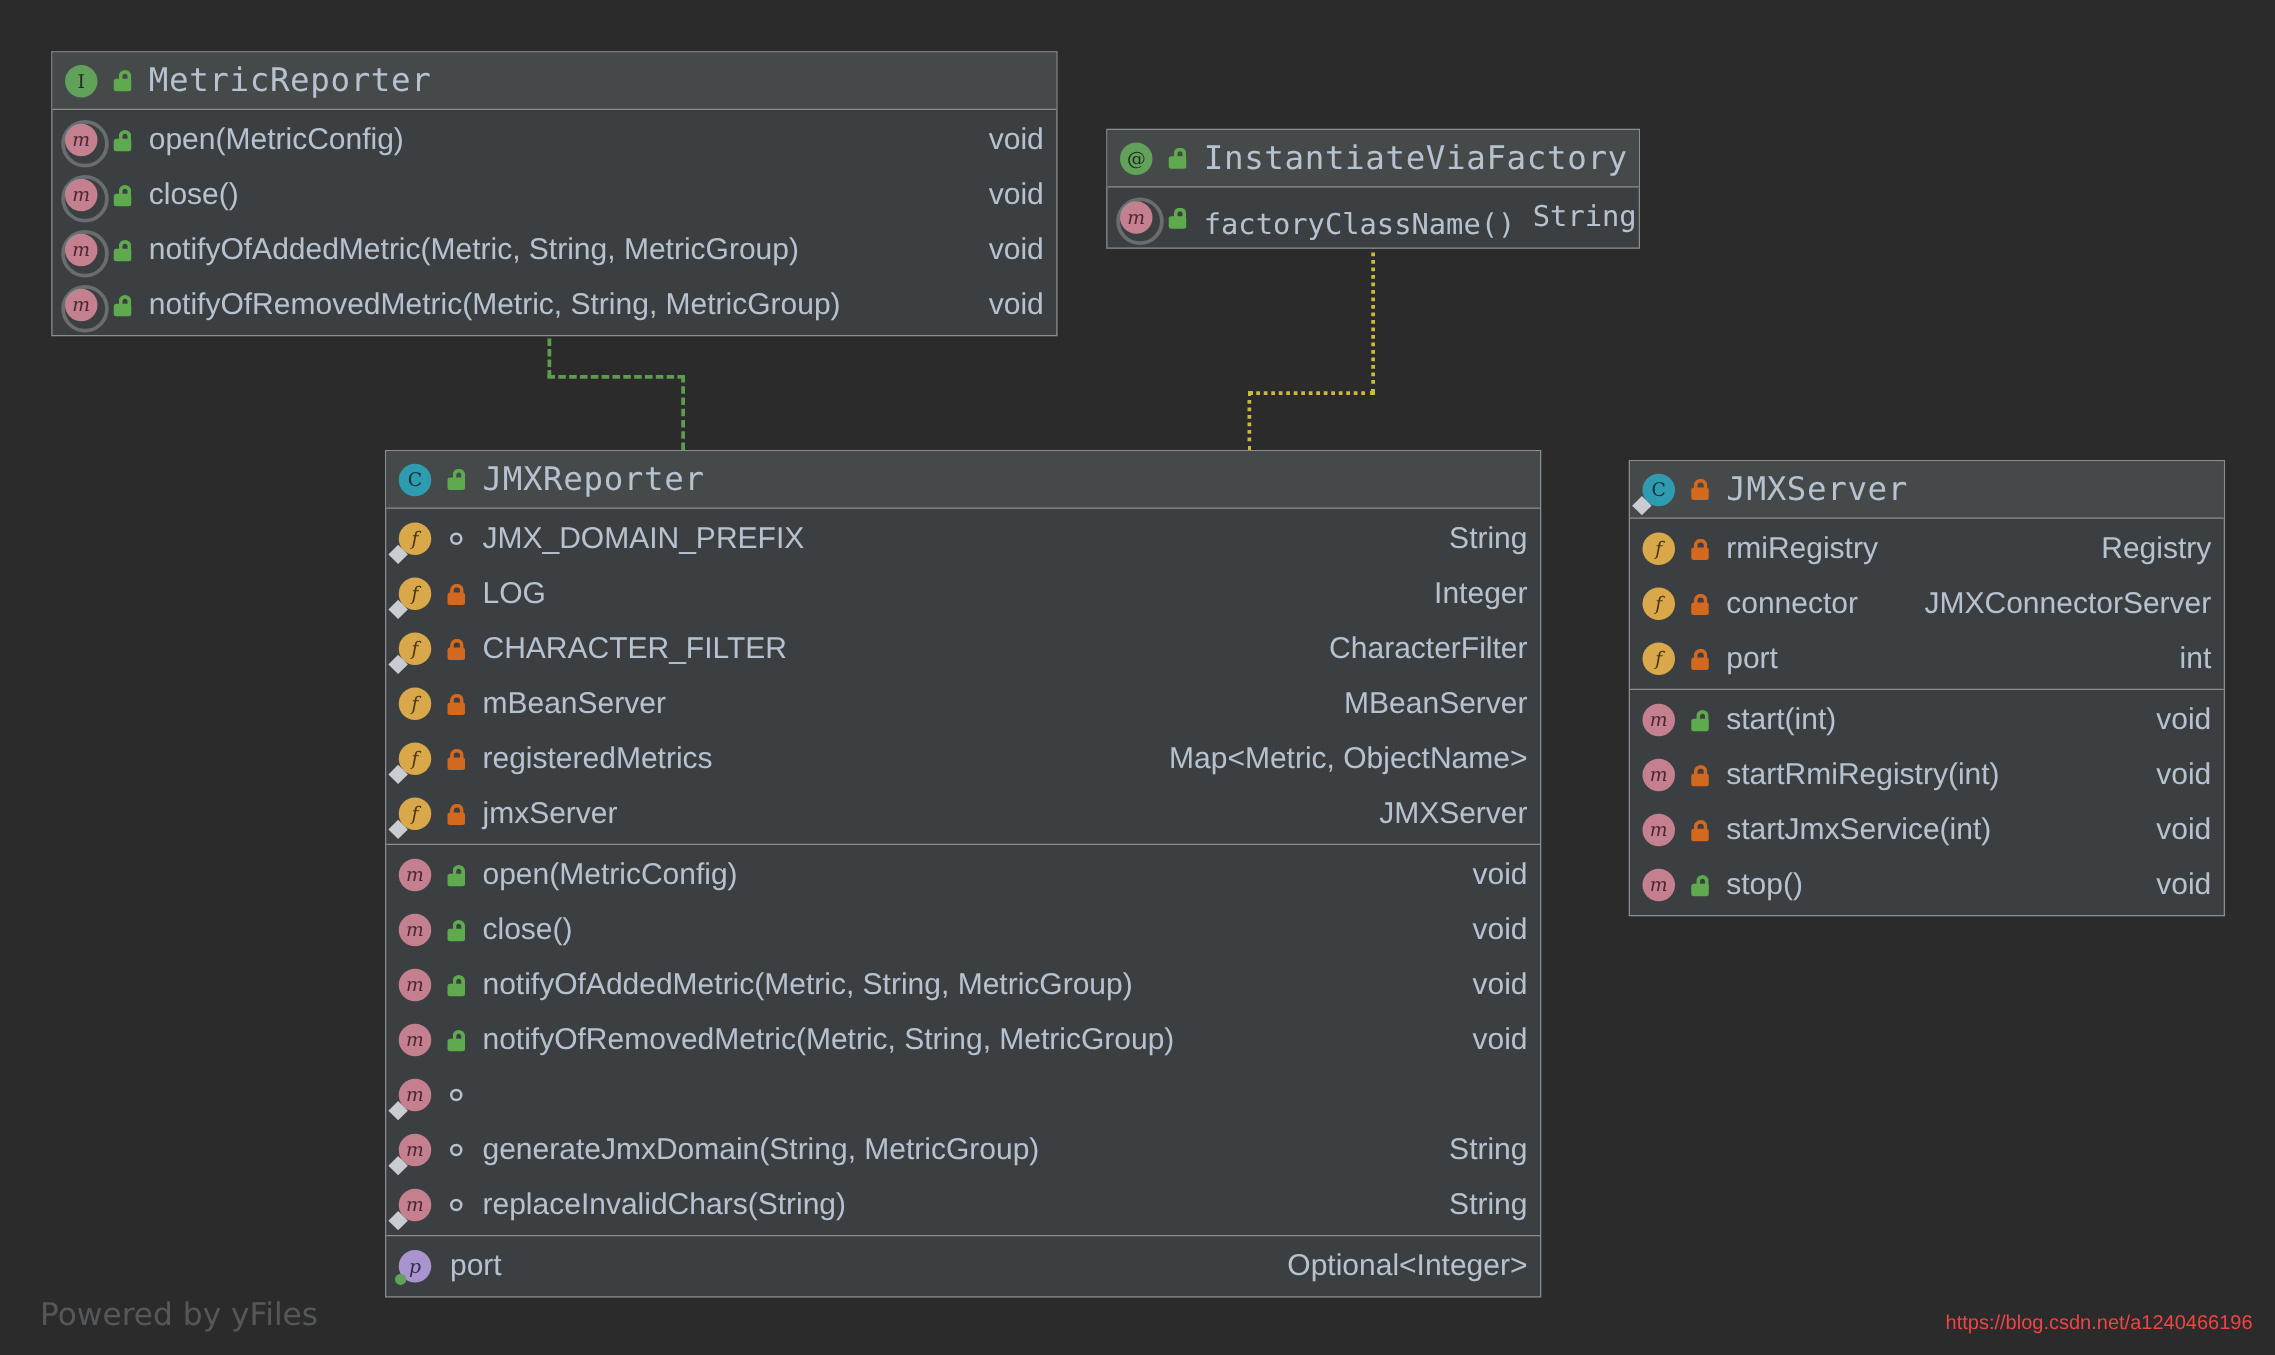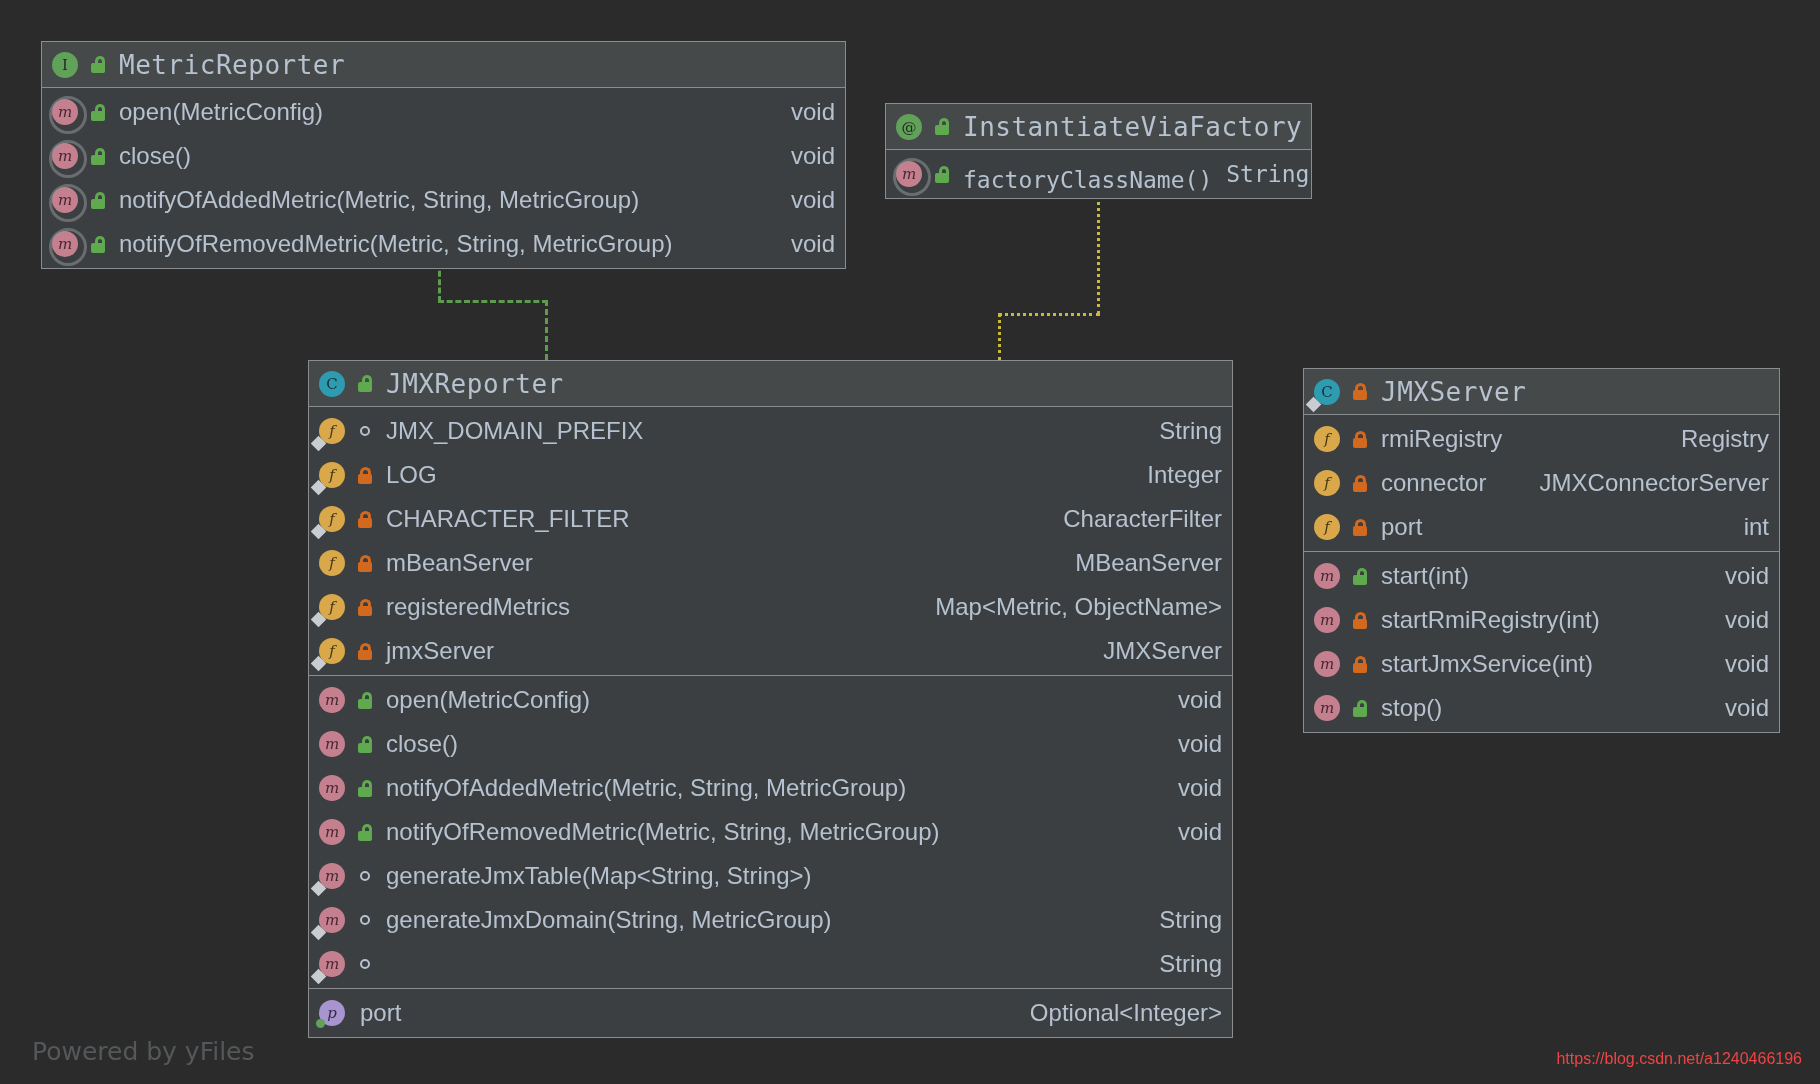--- a/index.html
+++ b/index.html
@@ -412,39 +412,39 @@
       <span class="row-name">notifyOfRemovedMetric(Metric, String, MetricGroup)</span>
       <span class="row-type">void</span>
     </div>
     <div class="uml-row">
       <span class="ic">
           <span class="badge method dia">m</span>
         </span>
       <span class="vis">
           <span class="pkg-circle"></span>
         </span>
-      <span class="row-name">generateJmxTable(Map&lt;String, String&gt;)</span>
     </div>
     <div class="uml-row">
       <span class="ic">
           <span class="badge method dia">m</span>
         </span>
       <span class="vis">
           <span class="pkg-circle"></span>
         </span>
       <span class="row-name">generateJmxDomain(String, MetricGroup)</span>
       <span class="row-type">String</span>
     </div>
     <div class="uml-row">
       <span class="ic">
           <span class="badge method dia">m</span>
         </span>
       <span class="vis">
           <span class="pkg-circle"></span>
         </span>
+      <span class="row-name">replaceInvalidChars(String)</span>
       <span class="row-type">String</span>
     </div>
   </div>
 
   <div class="uml-section">
     <div class="uml-row">
       <span class="ic">
           <span class="badge prop dot">p</span>
         </span>
       <span class="row-name" style="margin-left:8px;">port</span>

